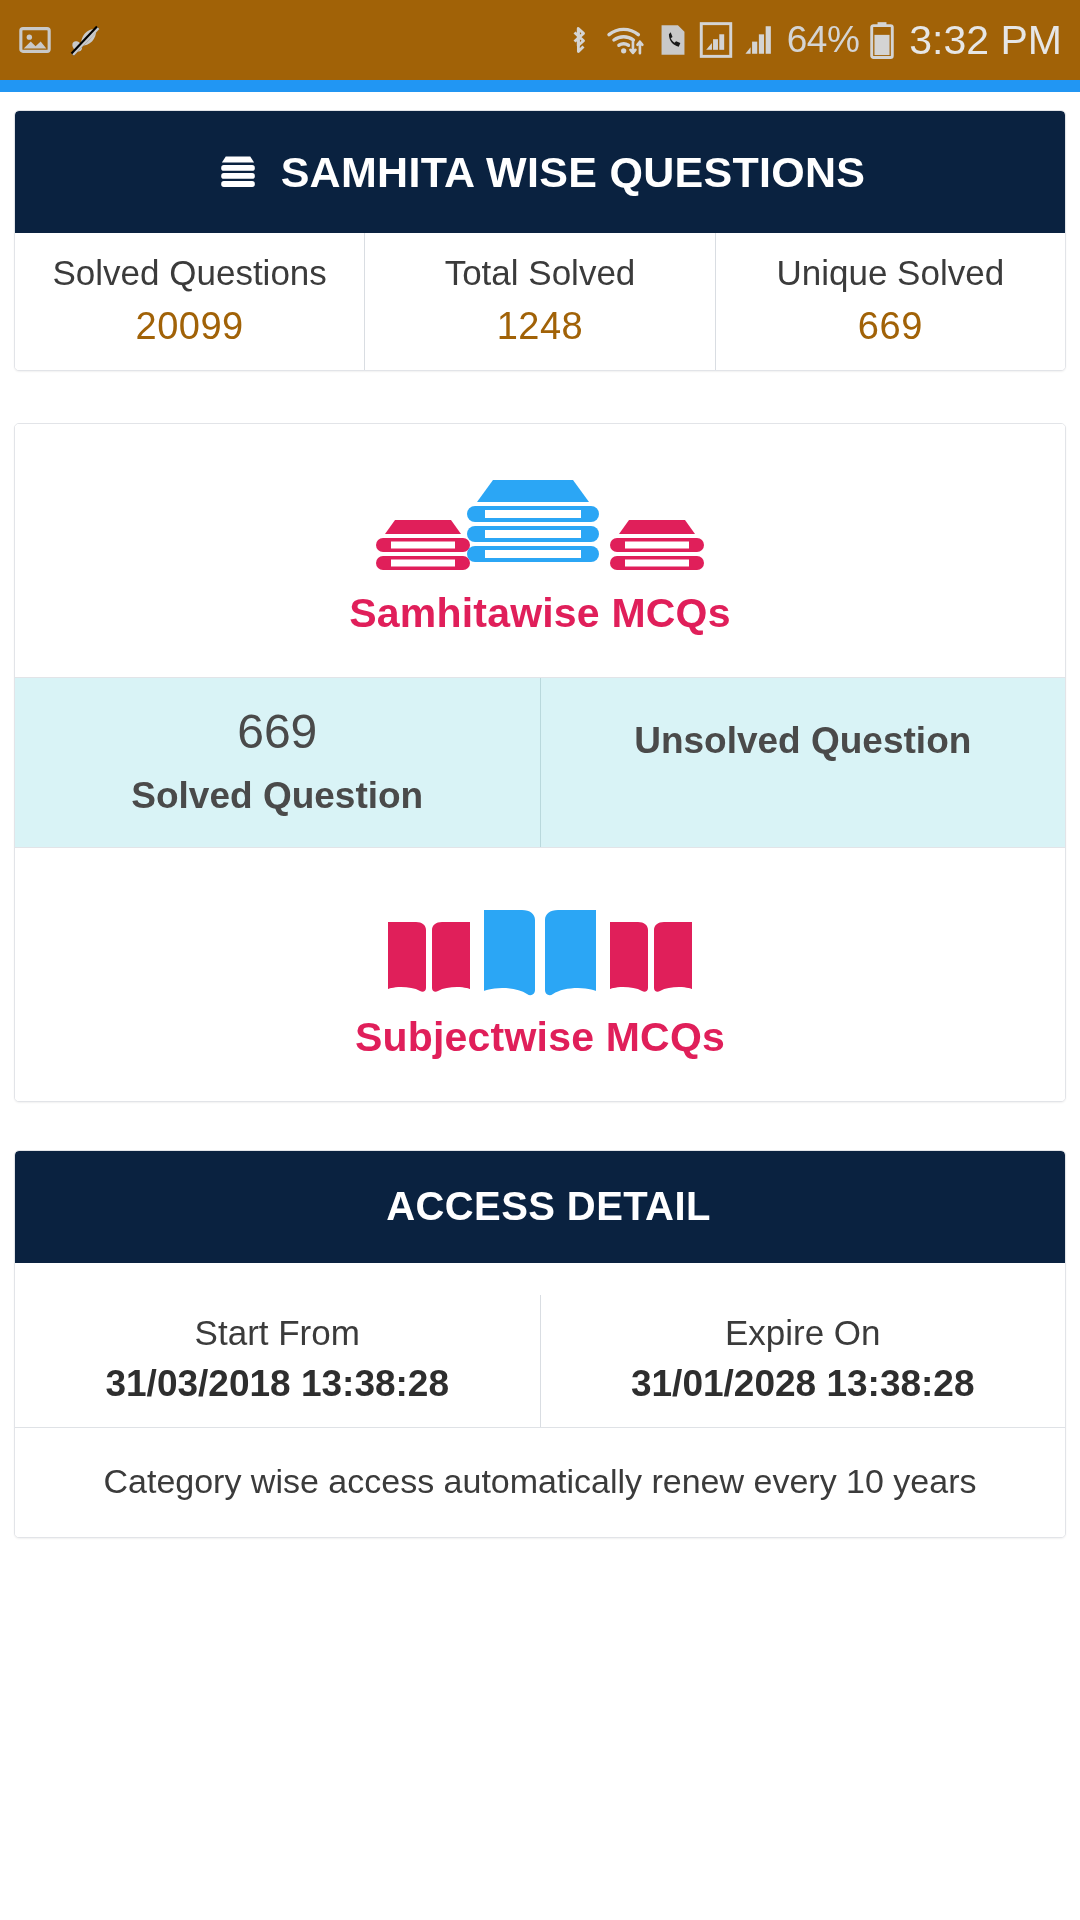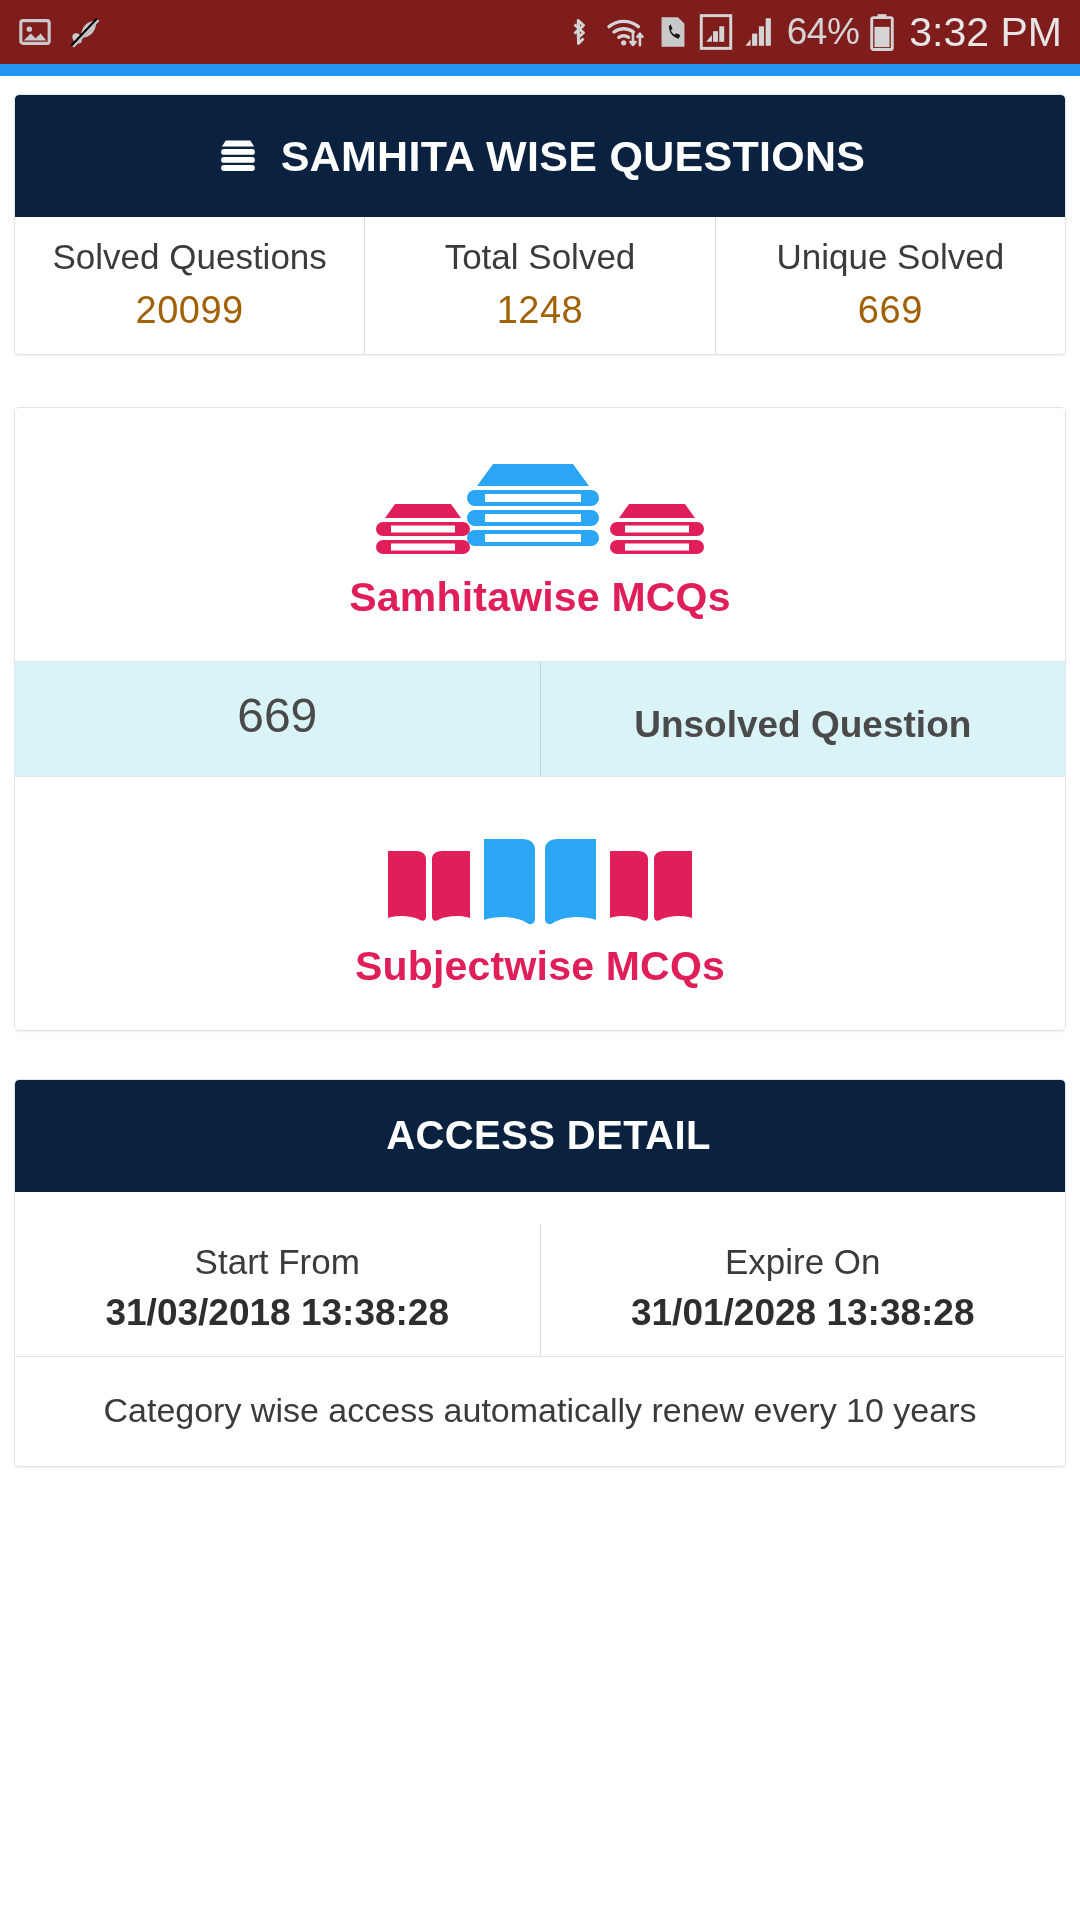--- a/index.html
+++ b/index.html
@@ -5,22 +5,22 @@
   * { margin:0; padding:0; box-sizing:border-box; }
   html, body {
     width:1080px; height:1920px;
     background:#ffffff;
     font-family:"DejaVu Sans", sans-serif;
     overflow:hidden;
   }
 
   
   .statusbar {
-    height:64px; width:100%;
-    background:#7f1d1d;
+    height:80px; width:100%;
+    background:#a16207;
     display:flex; align-items:center;
     padding:0 18px;
     color:#c9c9c9;
   }
   .sb-left { display:flex; align-items:center; gap:16px; }
   .sb-right { margin-left:auto; display:flex; align-items:center; gap:11px; }
   .sb-pct {
     font-family:"Liberation Sans", sans-serif;
     font-size:37px; color:#d4d4d4; letter-spacing:-0.5px;
   }
@@ -289,20 +289,21 @@
             <rect x="250" y="87.5" width="64" height="7" fill="#ffffff"></rect>
           </g>
         </svg>
       </div>
       <div class="mcq-caption">Samhitawise MCQs</div>
     </div>
 
     <div class="solve-row">
       <div class="solve-cell">
         <div class="solve-num">669</div>
+        <div class="solve-lbl">Solved Question</div>
       </div>
       <div class="solve-cell">
         <div class="solve-lbl">Unsolved Question</div>
       </div>
     </div>
 
     <div class="mcq-block">
       <div class="mcq-icon-wrap">
         <svg width="320" height="110" viewBox="0 0 320 110">
 

